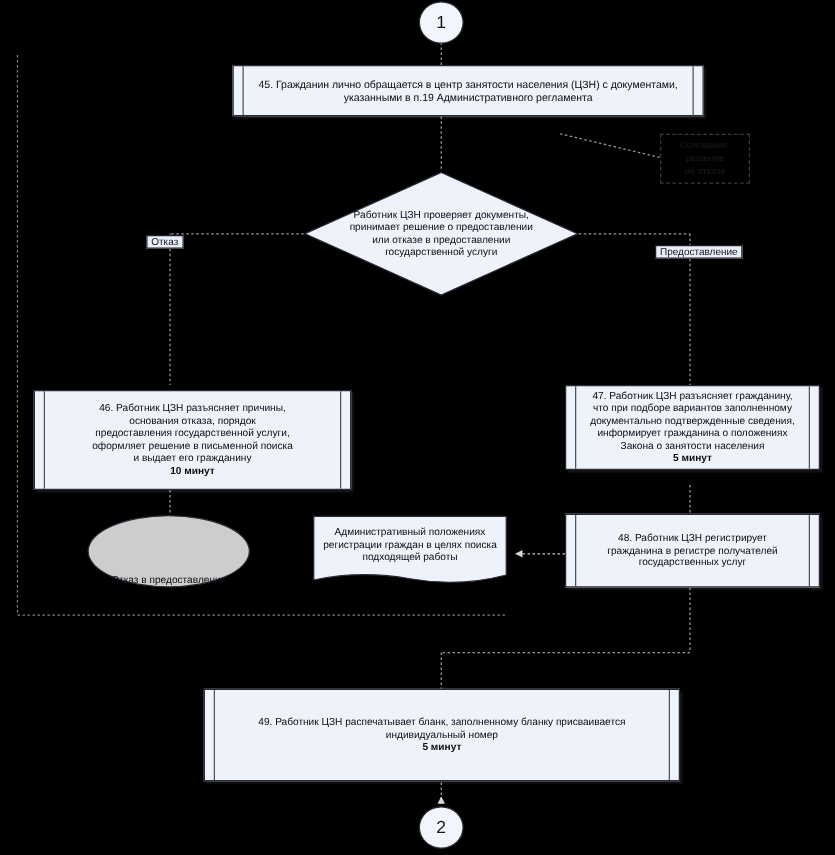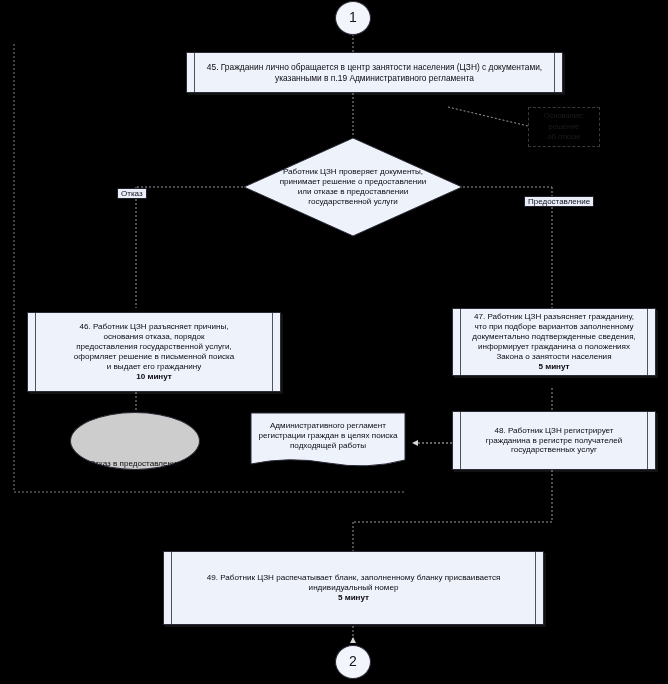--- a/index.html
+++ b/index.html
@@ -227,21 +227,21 @@
 <div class="node ellipse t11" style="left:70px; top:412px; width:130px; height:58px;">
   <span>Отказ в предоставлении</span>
 </div>
 
 <div class="docshape" style="left:243px; top:412px; width:170px; height:58px;">
   <svg viewBox="0 0 170 58" width="170" height="58" xmlns="http://www.w3.org/2000/svg">
     <path d="M 8 1 L 162 1 L 162 48 Q 124 58 85 51 Q 46 44 8 52 Z" fill="#eef2fb" stroke="#2b2b38" stroke-width="1"></path>
   </svg>
   <div class="doc-text t11">
     <div>
-      <div>Административного регламент</div>
+      <div>Административный положениях</div>
       <div>регистрации граждан в целях поиска</div>
       <div>подходящей работы</div>
     </div>
   </div>
 </div>
 
 <div class="node rect t11" style="left:452px; top:411px; width:204px; height:59px;">
   <div class="inner">
     <div>48.  Работник ЦЗН регистрирует</div>
     <div>гражданина в регистре получателей</div>

